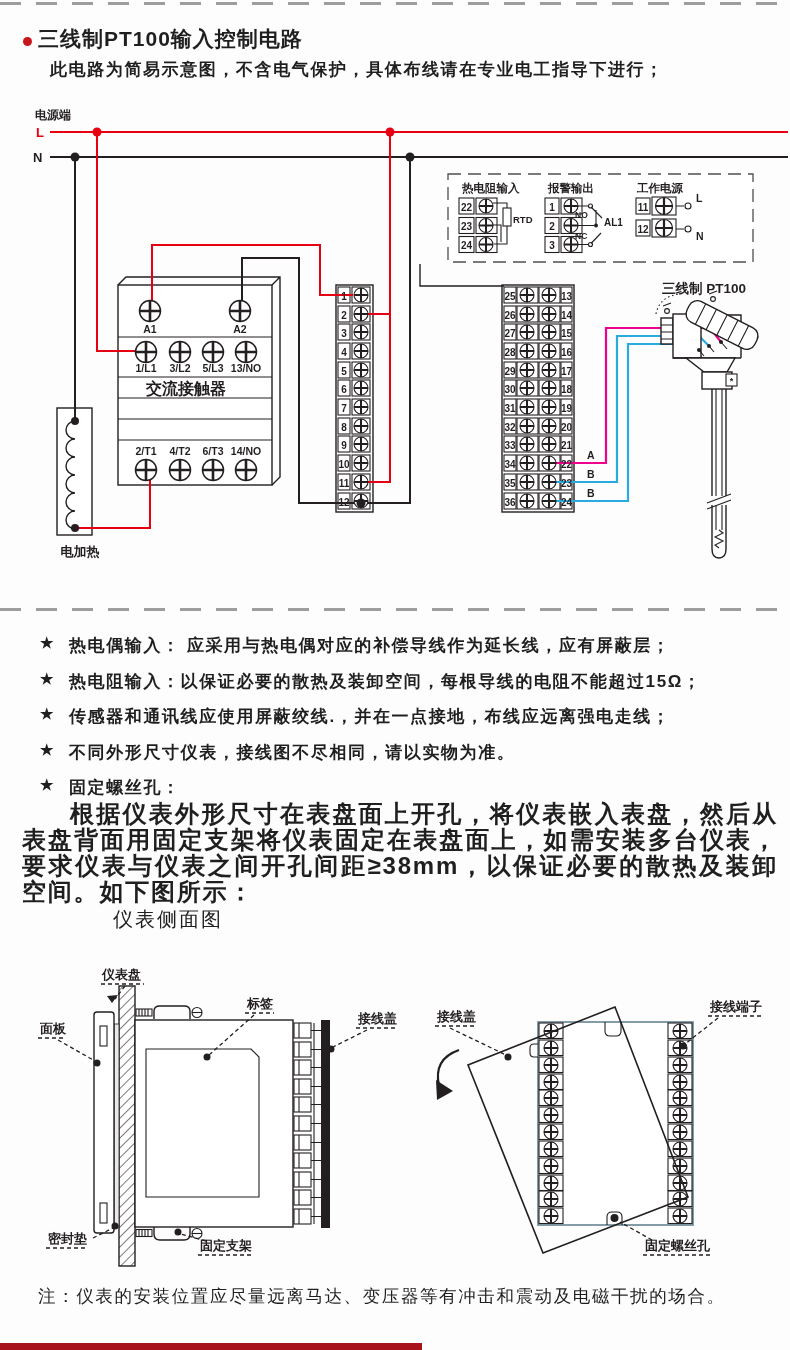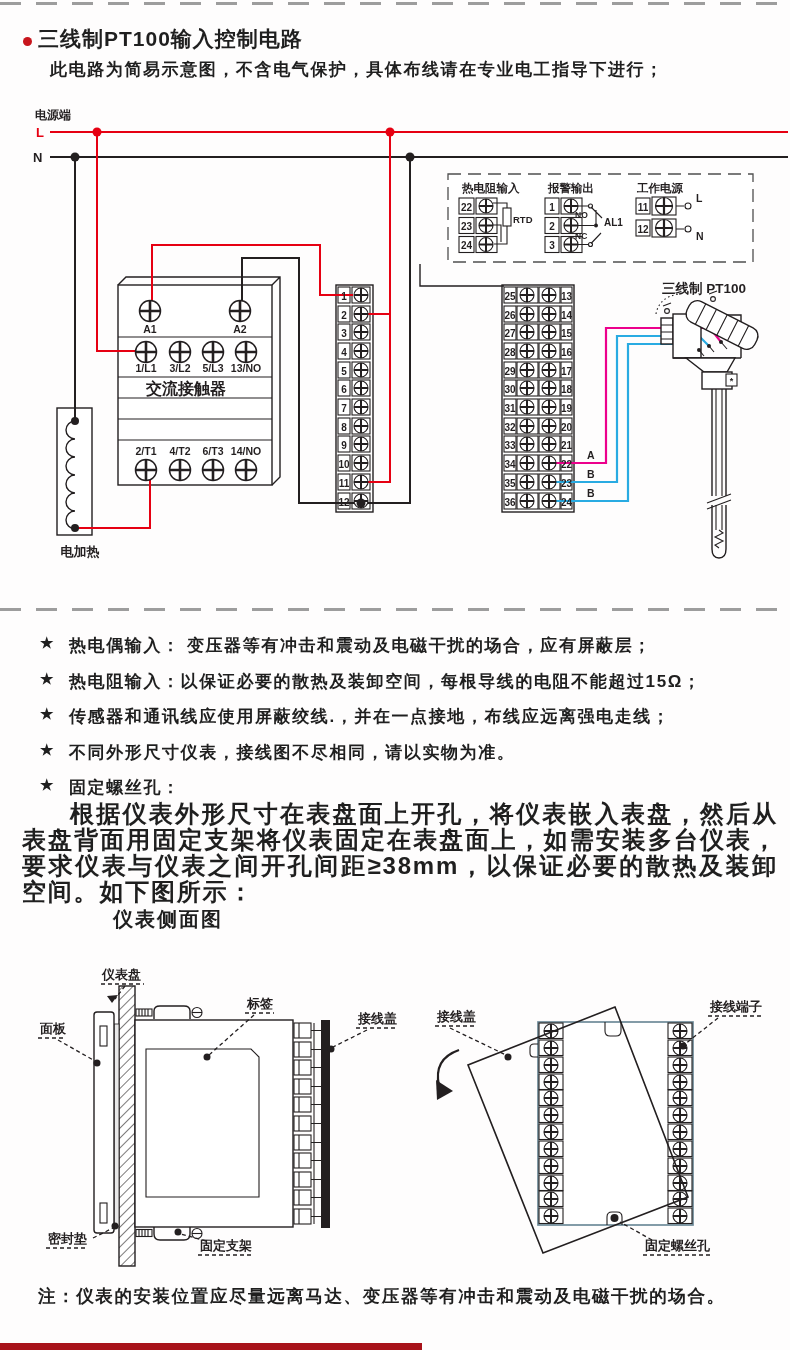--- a/index.html
+++ b/index.html
@@ -11,22 +11,22 @@
   #sep-mid{top:608px;}
   .hdr-dot{position:absolute;left:23px;top:37px;width:9px;height:9px;border-radius:50%;background:#c8161d;}
   .hdr-title{position:absolute;left:38px;top:25px;font-size:21px;font-weight:bold;letter-spacing:1px;}
   .hdr-sub{position:absolute;left:38px;top:58px;font-size:17px;font-weight:bold;letter-spacing:1.6px;margin-left:12px;}
   .bullets{position:absolute;left:40px;top:634px;margin:0;padding:0;list-style:none;width:740px;}
   .bullets li{display:flex;height:35.6px;font-size:17px;font-weight:bold;letter-spacing:1.6px;}
   .bullets .star{width:29px;font-size:15px;letter-spacing:0;flex:none;}
   .para{position:absolute;left:22px;top:801px;width:756px;font-size:24px;font-weight:bold;
         line-height:26px;text-indent:2em;text-align:justify;letter-spacing:1.8px;}
   .sec-title{position:absolute;left:113px;top:906px;font-family:"Liberation Serif","DejaVu Serif",serif;
-        font-size:20px;font-weight:bold;letter-spacing:2px;}
-  .note{position:absolute;left:38px;top:1284px;width:744px;font-size:17.5px;font-weight:bold;letter-spacing:1.6px;}
+        font-size:20px;font-weight:normal;letter-spacing:2px;}
+  .note{position:absolute;left:38px;top:1284px;width:744px;font-size:17.5px;font-weight:normal;letter-spacing:1.6px;}
   .red-bar{position:absolute;left:0;top:1343px;width:422px;height:7px;background:#a8121a;}
   svg.art{position:absolute;left:0;top:0;}
   
   .k{stroke:#231f20;fill:none;stroke-width:1.4;}
   .k1{stroke:#231f20;fill:none;stroke-width:1.1;}
   .kf{fill:#231f20;stroke:none;}
   .wh{fill:#fff;stroke:#231f20;stroke-width:1.4;}
   .wh1{fill:#fff;stroke:#231f20;stroke-width:1.1;}
   .wr{stroke:#e60012;fill:none;stroke-width:2;}
   .rl{stroke:#e60012;fill:none;stroke-width:2.2;}
@@ -530,21 +530,21 @@
       <path class="lead" d="M708,1016 H762 M718,1018 L685,1044"></path>
         <circle class="kf" cx="683" cy="1046" r="3.5"></circle>
       <text class="t" x="645" y="1250" font-size="13">固定螺丝孔</text>
       <path class="lead" d="M643,1255 H710 M652,1240 L620,1222"></path>
     </g>
   </svg>
 
   <ul class="bullets">
     <li>
         <span class="star">★</span>
-        <span>热电偶输入： 变压器等有冲击和震动及电磁干扰的场合，应有屏蔽层；</span>
+        <span>热电偶输入： 应采用与热电偶对应的补偿导线作为延长线，应有屏蔽层；</span>
       </li>
     <li>
         <span class="star">★</span>
         <span>热电阻输入：以保证必要的散热及装卸空间，每根导线的电阻不能超过15Ω；</span>
       </li>
     <li>
         <span class="star">★</span>
         <span>传感器和通讯线应使用屏蔽绞线.，并在一点接地，布线应远离强电走线；</span>
       </li>
     <li>

